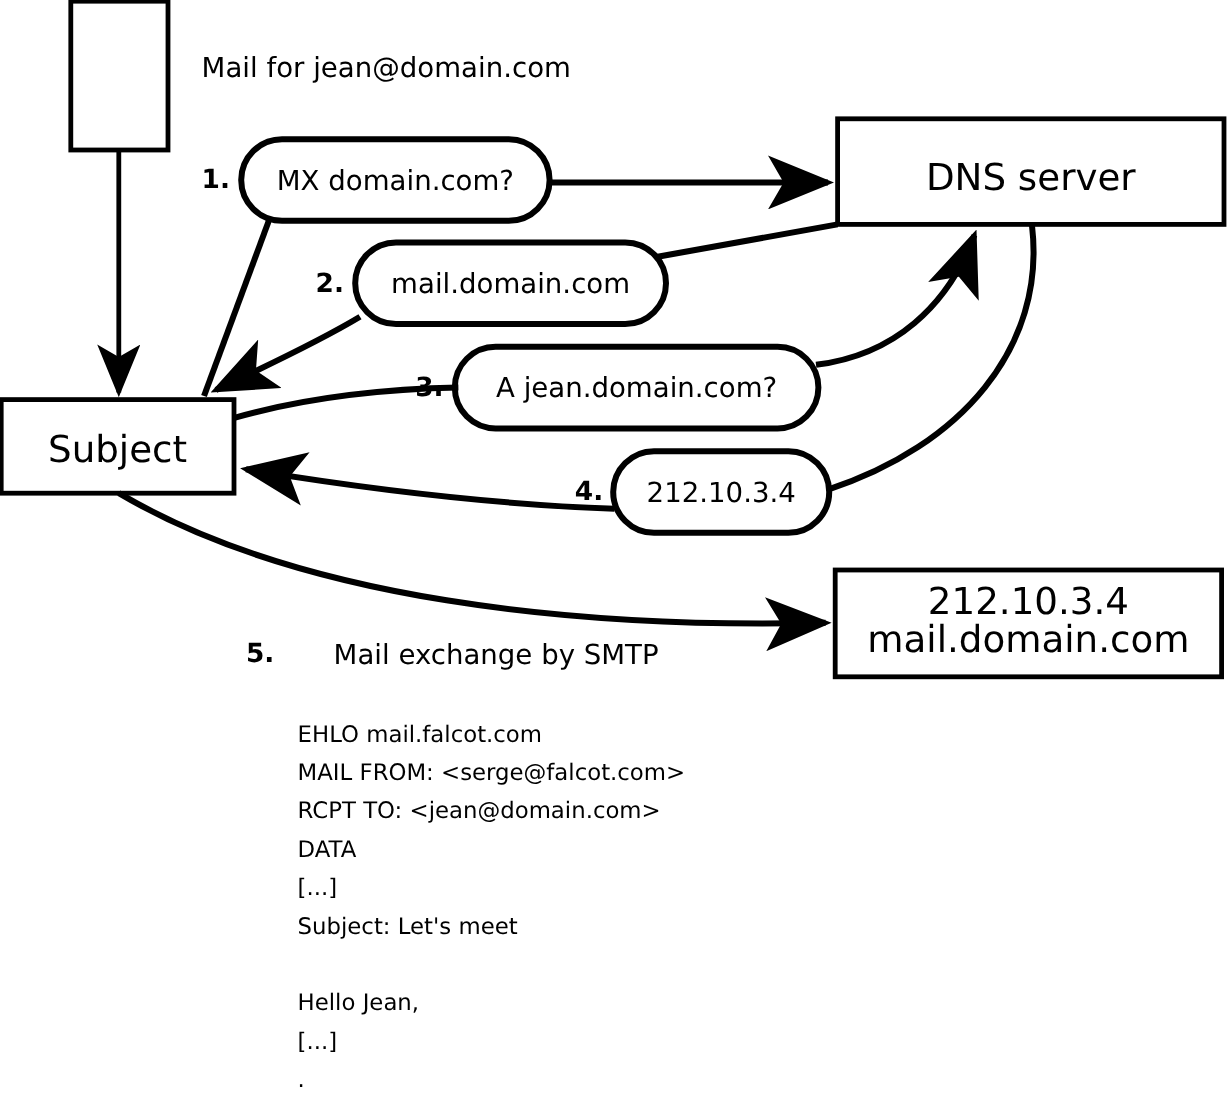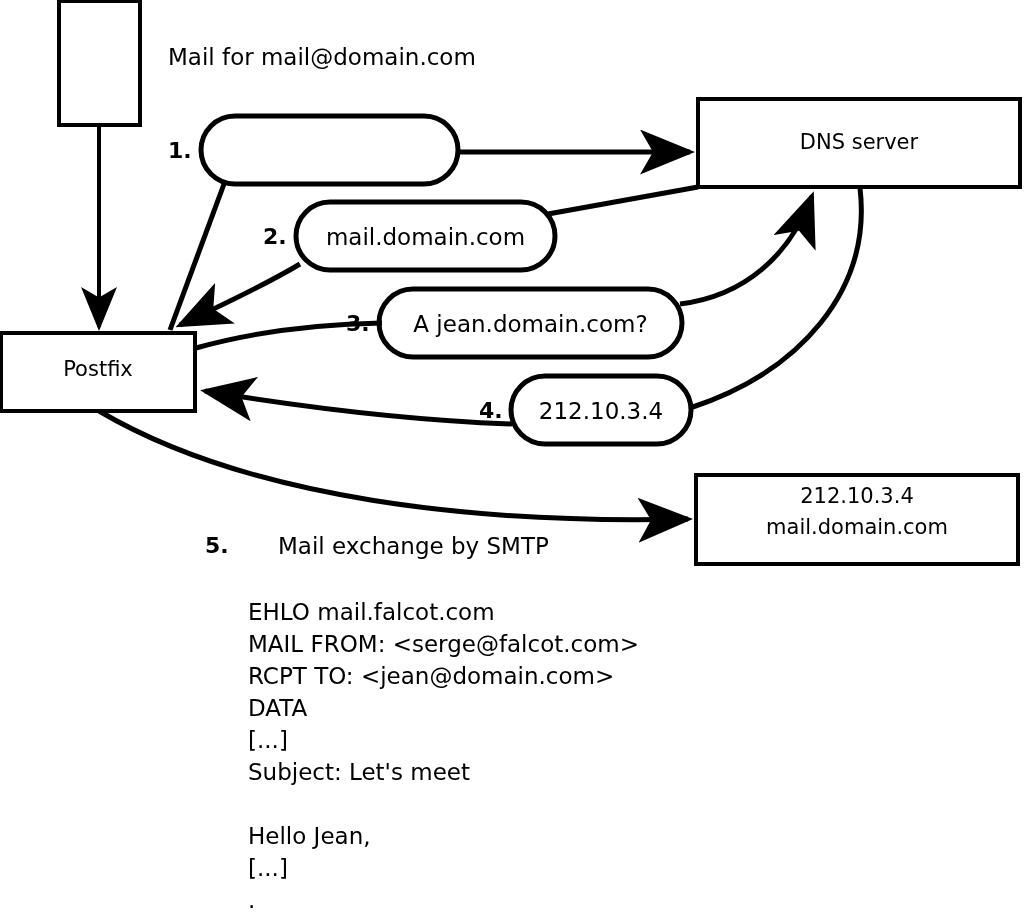--- a/index.html
+++ b/index.html
@@ -26,38 +26,38 @@
     height: 919px;
   }
   .node-label {
     position: absolute;
     text-align: center;
     line-height: 1.18;
     white-space: pre;
     pointer-events: none;
   }
   .box-label {
-    font-size: 21px;
+    font-size: 31px;
   }
   .bubble-label {
     font-size: 23px;
   }
   .step-num {
     position: absolute;
     font-size: 22px;
     font-weight: bold;
   }
   .plain-text {
     position: absolute;
     font-size: 23px;
     white-space: pre;
   }
   .transcript {
     position: absolute;
-    font-size: 23px;
+    font-size: 19px;
     line-height: 32px;
     white-space: pre;
   }
   .transcript-line {
     display: block;
     height: 32px;
   }
 </style>
 </head>
 <body>
@@ -97,30 +97,31 @@
 
     <path d="M 196 348 C 260 330, 330 324, 382 323" fill="none" stroke="#000000" stroke-width="5"></path>
     <path d="M 680 304 C 745 296, 790 255, 812 196" fill="none" stroke="#000000" stroke-width="5" marker-end="url(#arrowhead)"></path>
 
     <path d="M 860 188 C 872 290, 800 372, 690 408" fill="none" stroke="#000000" stroke-width="5"></path>
     <path d="M 512 424 C 400 420, 290 405, 205 391" fill="none" stroke="#000000" stroke-width="5" marker-end="url(#arrowhead)"></path>
 
     <path d="M 99 411 C 250 500, 480 524, 688 519" fill="none" stroke="#000000" stroke-width="5" marker-end="url(#arrowhead)"></path>
   </svg>
 
-  <div class="plain-text" style="left:168px; top:44px;">Mail for mail@domain.com</div>
+  <div class="plain-text" style="left:168px; top:44px;">Mail for jean@domain.com</div>
 
-  <div class="node-label box-label" style="left:1px; top:357px; width:194px;">Postfix</div>
+  <div class="node-label box-label" style="left:1px; top:357px; width:194px;">Subject</div>
 
   <div class="node-label box-label" style="left:698px; top:130px; width:322px;">DNS server</div>
 
   <div class="node-label box-label" style="left:696px; top:484px; width:322px;">212.10.3.4</div>
   <div class="node-label box-label" style="left:696px; top:515px; width:322px;">mail.domain.com</div>
 
   <div class="step-num" style="left:168px; top:138px;">1.</div>
+  <div class="node-label bubble-label" style="left:201px; top:138px; width:257px;">MX domain.com?</div>
 
   <div class="step-num" style="left:263px; top:224px;">2.</div>
   <div class="node-label bubble-label" style="left:296px; top:224px; width:259px;">mail.domain.com</div>
 
   <div class="step-num" style="left:346px; top:311px;">3.</div>
   <div class="node-label bubble-label" style="left:379px; top:311px; width:303px;">A jean.domain.com?</div>
 
   <div class="step-num" style="left:479px; top:398px;">4.</div>
   <div class="node-label bubble-label" style="left:511px; top:398px; width:180px;">212.10.3.4</div>
 

